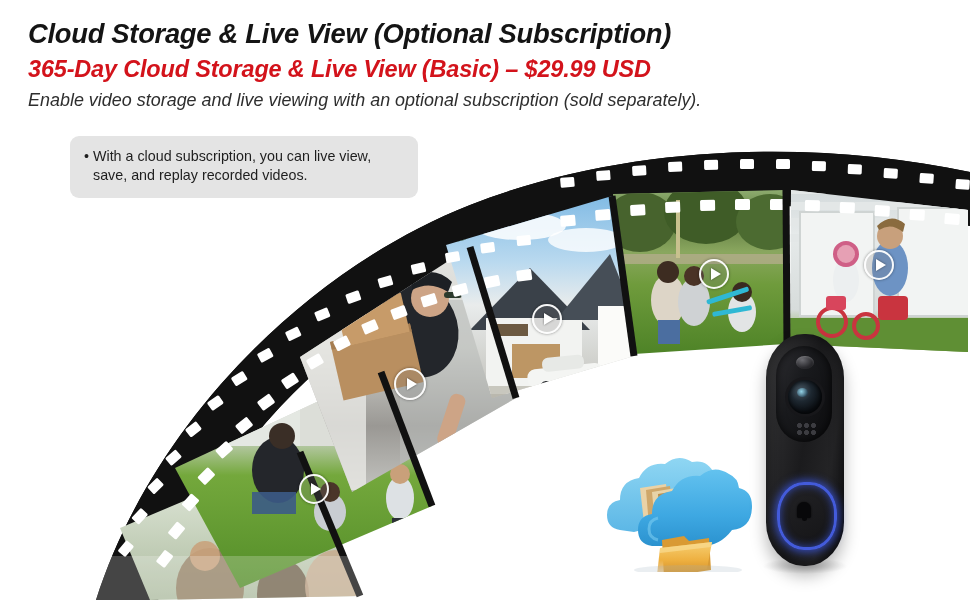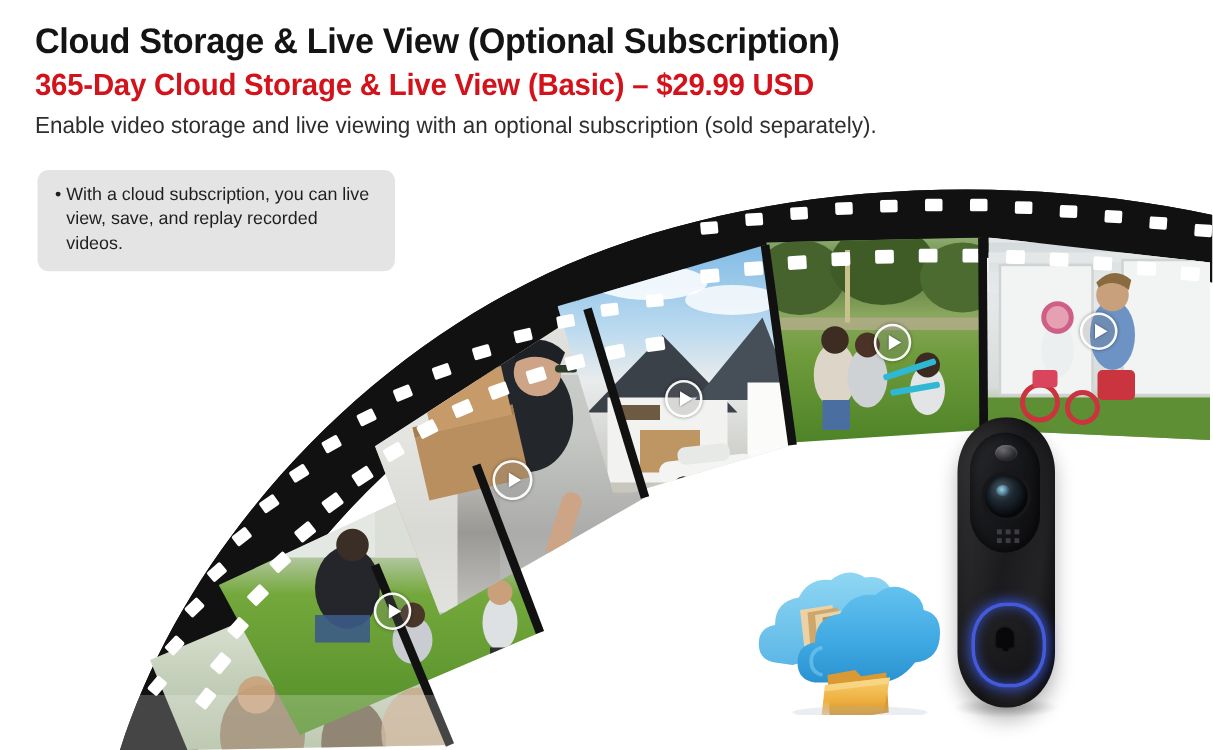--- a/index.html
+++ b/index.html
@@ -2,31 +2,31 @@
 <html><head>
 <meta charset="utf-8">
 <style>
   html,body{margin:0;padding:0;background:#fff;}
   body{width:970px;height:600px;overflow:hidden;position:relative;
        font-family:"Liberation Sans","DejaVu Sans",sans-serif;}
 
   #stage{position:absolute;inset:0;width:970px;height:600px;background:#ffffff;overflow:hidden;}
 
   
-  .textblock{position:absolute;left:28px;top:18px;width:790px;z-index:40;}
+  .textblock{position:absolute;left:28px;top:18px;width:790px;z-index:40;font-style:italic;}
   .h1{font-size:28.5px;font-weight:bold;color:#141414;letter-spacing:-.3px;
       line-height:1.08;white-space:nowrap;transform:scaleX(.96);transform-origin:left center;}
   .h2{font-size:24.5px;font-weight:bold;color:#d3131b;letter-spacing:-.2px;
       line-height:1.12;margin-top:6px;white-space:nowrap;transform:scaleX(.96);transform-origin:left center;}
   .h3{font-size:18.5px;font-weight:400;color:#2e2e2e;line-height:1.2;margin-top:7px;
       white-space:nowrap;transform:scaleX(.97);transform-origin:left center;}
 
   .bullets{position:absolute;left:30px;top:136px;z-index:40;}
   .bbox{background:#e4e4e4;border-radius:9px;padding:11px 16px 12px 14px;margin-bottom:13px;
-        width:286px;box-sizing:border-box;}
+        width:348px;box-sizing:border-box;margin-left:40px;}
   .bbox p{margin:0;font-size:14.3px;line-height:1.35;color:#1e1e1e;
           text-indent:-9px;padding-left:9px;}
 
   
   #filmwrap{position:absolute;left:0;top:0;width:970px;height:600px;z-index:10;}
 
   
   .play{position:absolute;z-index:30;border-radius:50%;
         border:2.2px solid rgba(255,255,255,.95);
         background:rgba(120,120,120,.22);

